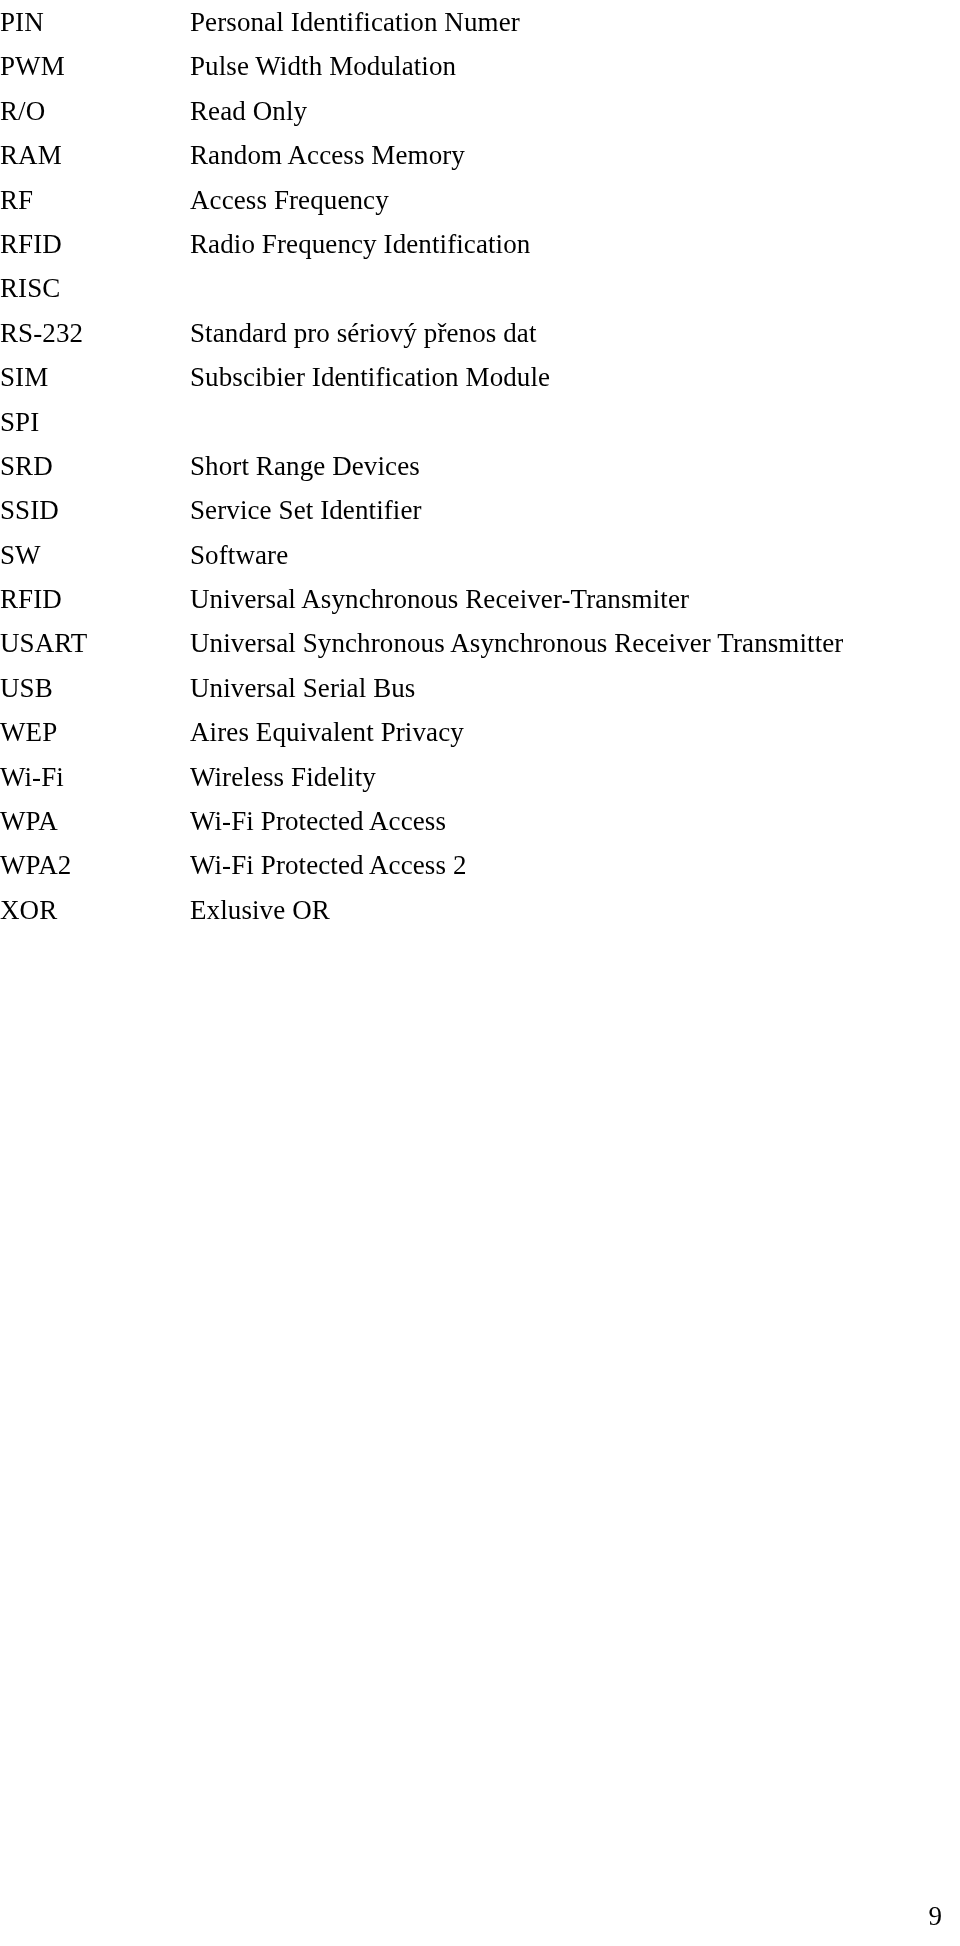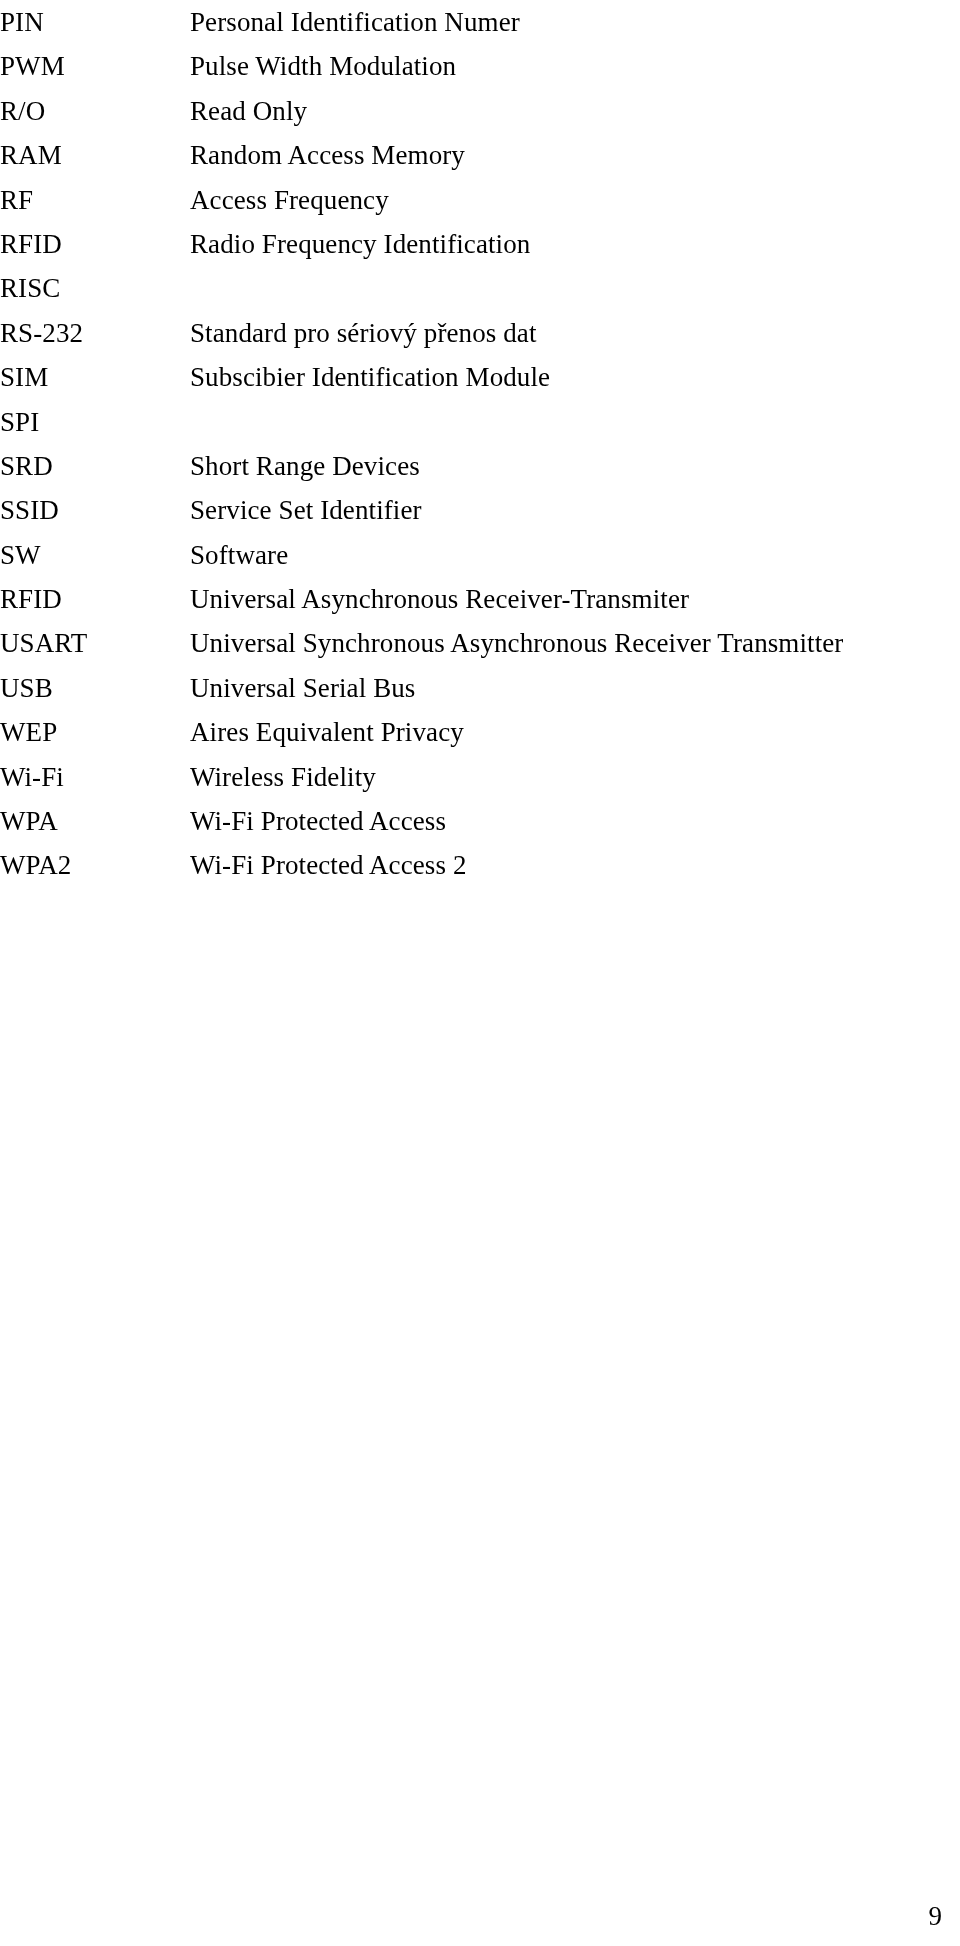--- a/index.html
+++ b/index.html
@@ -140,17 +140,21 @@
         <div class="definition">Wireless Fidelity</div>
       </div>
       <div class="gloss-row">
         <div class="abbr">WPA</div>
         <div class="definition">Wi-Fi Protected Access</div>
       </div>
       <div class="gloss-row">
         <div class="abbr">WPA2</div>
         <div class="definition">Wi-Fi Protected Access 2</div>
       </div>
+      <div class="gloss-row">
+        <div class="abbr">XOR</div>
+        <div class="definition">Exlusive OR</div>
+      </div>
     </div>
 
   <div id="page-number">9</div>
 
 </div>
 
 </body></html>

